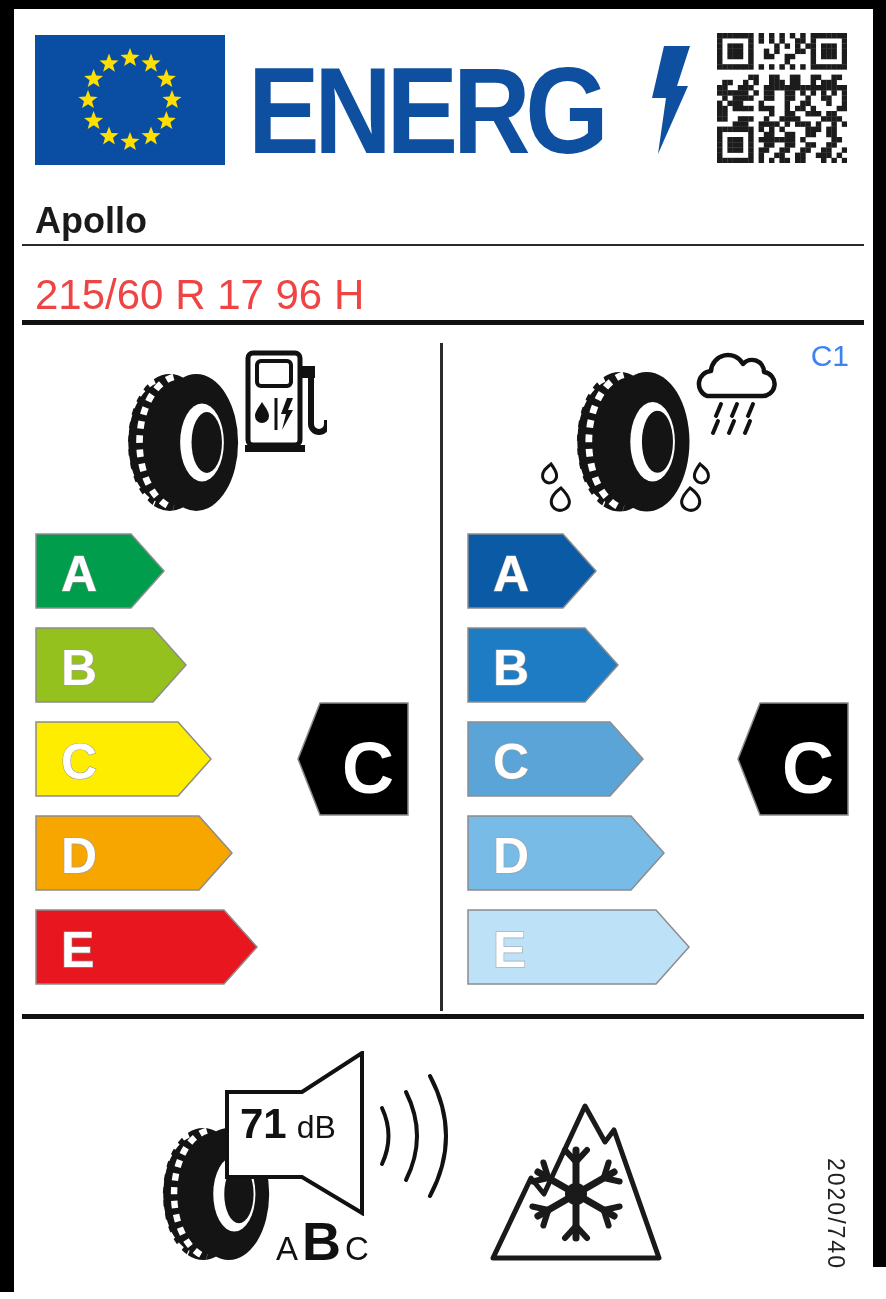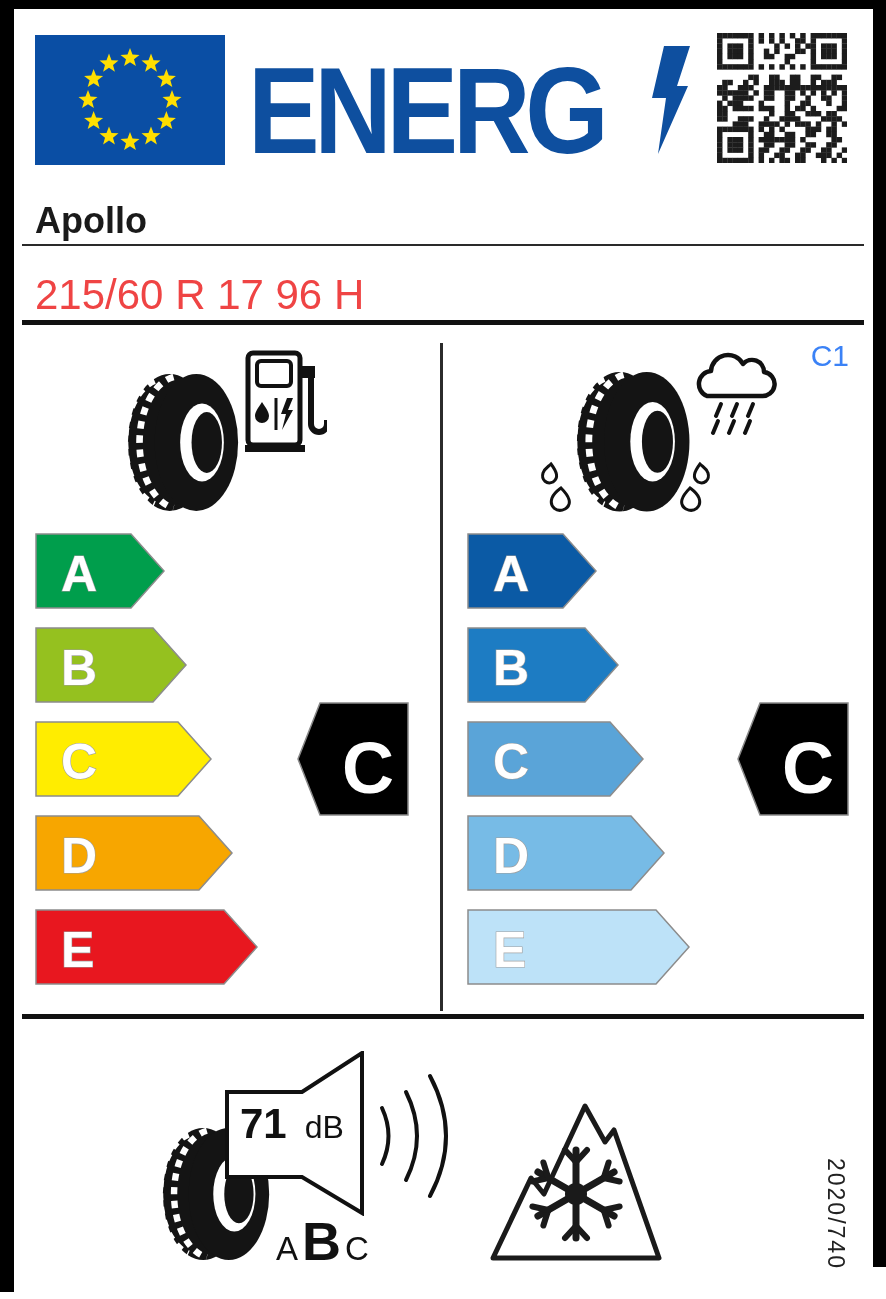--- a/index.html
+++ b/index.html
@@ -16,21 +16,21 @@
   #brand{left:35px;top:200px;font-size:36px;font-weight:bold;color:#1a1a1a;}
   #ean{right:37px;top:197px;font-size:38px;color:#1a1a1a;letter-spacing:0px;}
   #tire-size{left:35px;top:271px;font-size:42px;color:#ef4444;}
   #tire-class{right:37px;top:299px;font-size:30px;color:#3b82f6;margin-top:40px;}
   .hline{left:22px;width:842px;background:#2a2a2a;}
   #line1{top:244px;height:2px;}
   #line2{top:320px;height:5px;background:#111;}
   #line3{top:1014px;height:5px;background:#111;}
   #vdivider{left:440px;top:343px;width:3px;height:668px;background:#2b2b2b;}
   .grade-letter{font-family:"Liberation Sans","DejaVu Sans",sans-serif;}
-  #noise-text{left:240px;top:1100px;display:flex;align-items:baseline;gap:18px;color:#111;z-index:5;}
+  #noise-text{left:240px;top:1100px;display:flex;align-items:baseline;gap:10px;color:#111;z-index:5;}
   #noise-value{font-size:42px;font-weight:bold;}
   #noise-unit{font-size:32px;}
   #noise-classes{left:276px;top:1210px;display:flex;align-items:baseline;gap:4px;color:#111;z-index:5;}
   #noise-classes .nc{font-size:33px;}
   #noise-classes .nc.active{font-size:54px;font-weight:bold;}
   #regulation{left:822px;top:1158px;writing-mode:vertical-rl;text-orientation:sideways;
     font-size:23px;letter-spacing:2px;color:#222;}
   svg{display:block;}
 </style>
 </head>

